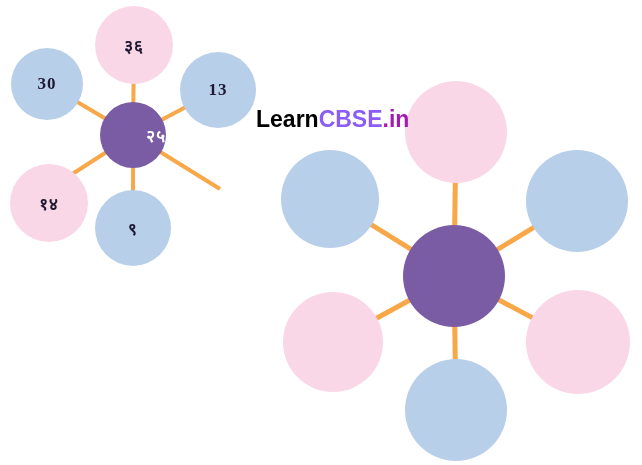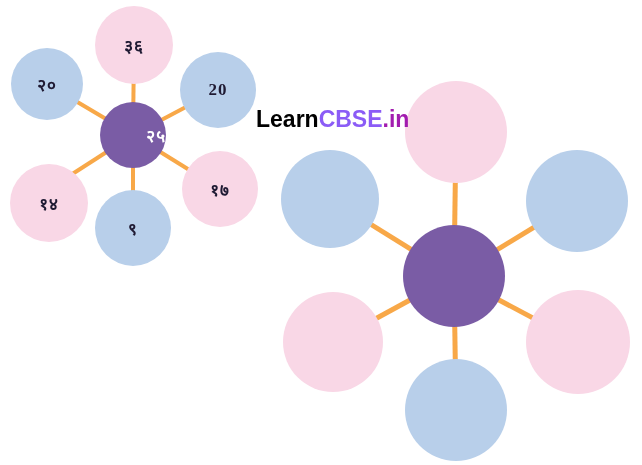--- a/index.html
+++ b/index.html
@@ -82,33 +82,30 @@
       <line x1="333" y1="342" x2="454" y2="276"></line>
       <line x1="578" y1="342" x2="454" y2="276"></line>
       <line x1="456" y1="410" x2="454" y2="276"></line>
     </g>
   </svg>
 
   <div class="circle pink c-l-top">
     <span class="num">३६</span>
   </div>
   <div class="circle blue c-l-tr">
-    <span class="num">20</span>
+    <span class="num">13</span>
   </div>
   <div class="circle blue c-l-tl">
-    <span class="num">२०</span>
+    <span class="num">30</span>
   </div>
   <div class="circle purple c-l-center">
     <span class="num white">२५</span>
   </div>
   <div class="circle pink c-l-bl">
     <span class="num">१४</span>
-  </div>
-  <div class="circle pink c-l-br">
-    <span class="num">१७</span>
   </div>
   <div class="circle blue c-l-bottom">
     <span class="num">९</span>
   </div>
 
   <div class="logo">
     <span class="learn">Learn</span><span class="cbse">CBSE</span><span class="tld">.in</span>
   </div>
 
   <div class="circle pink c-r-top">

